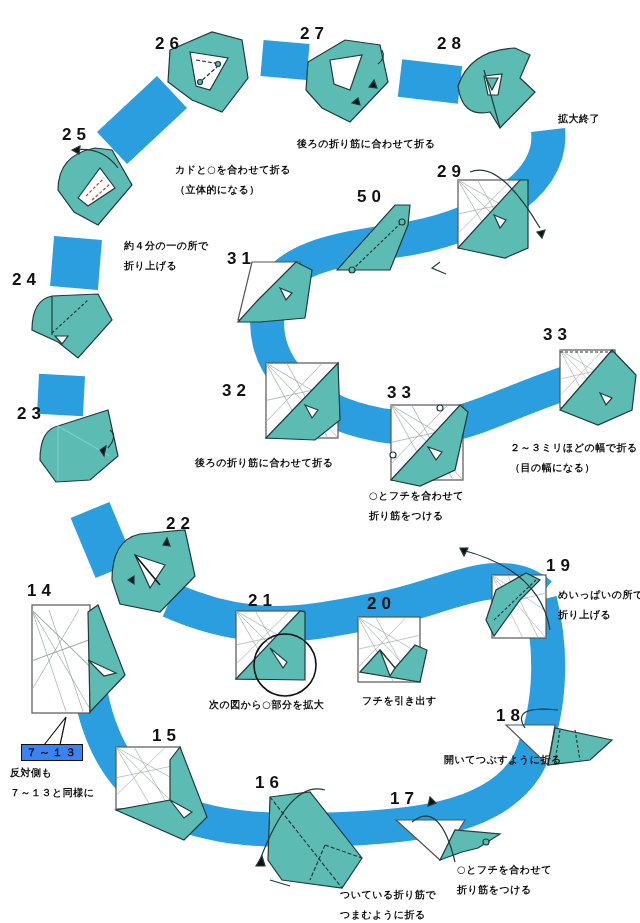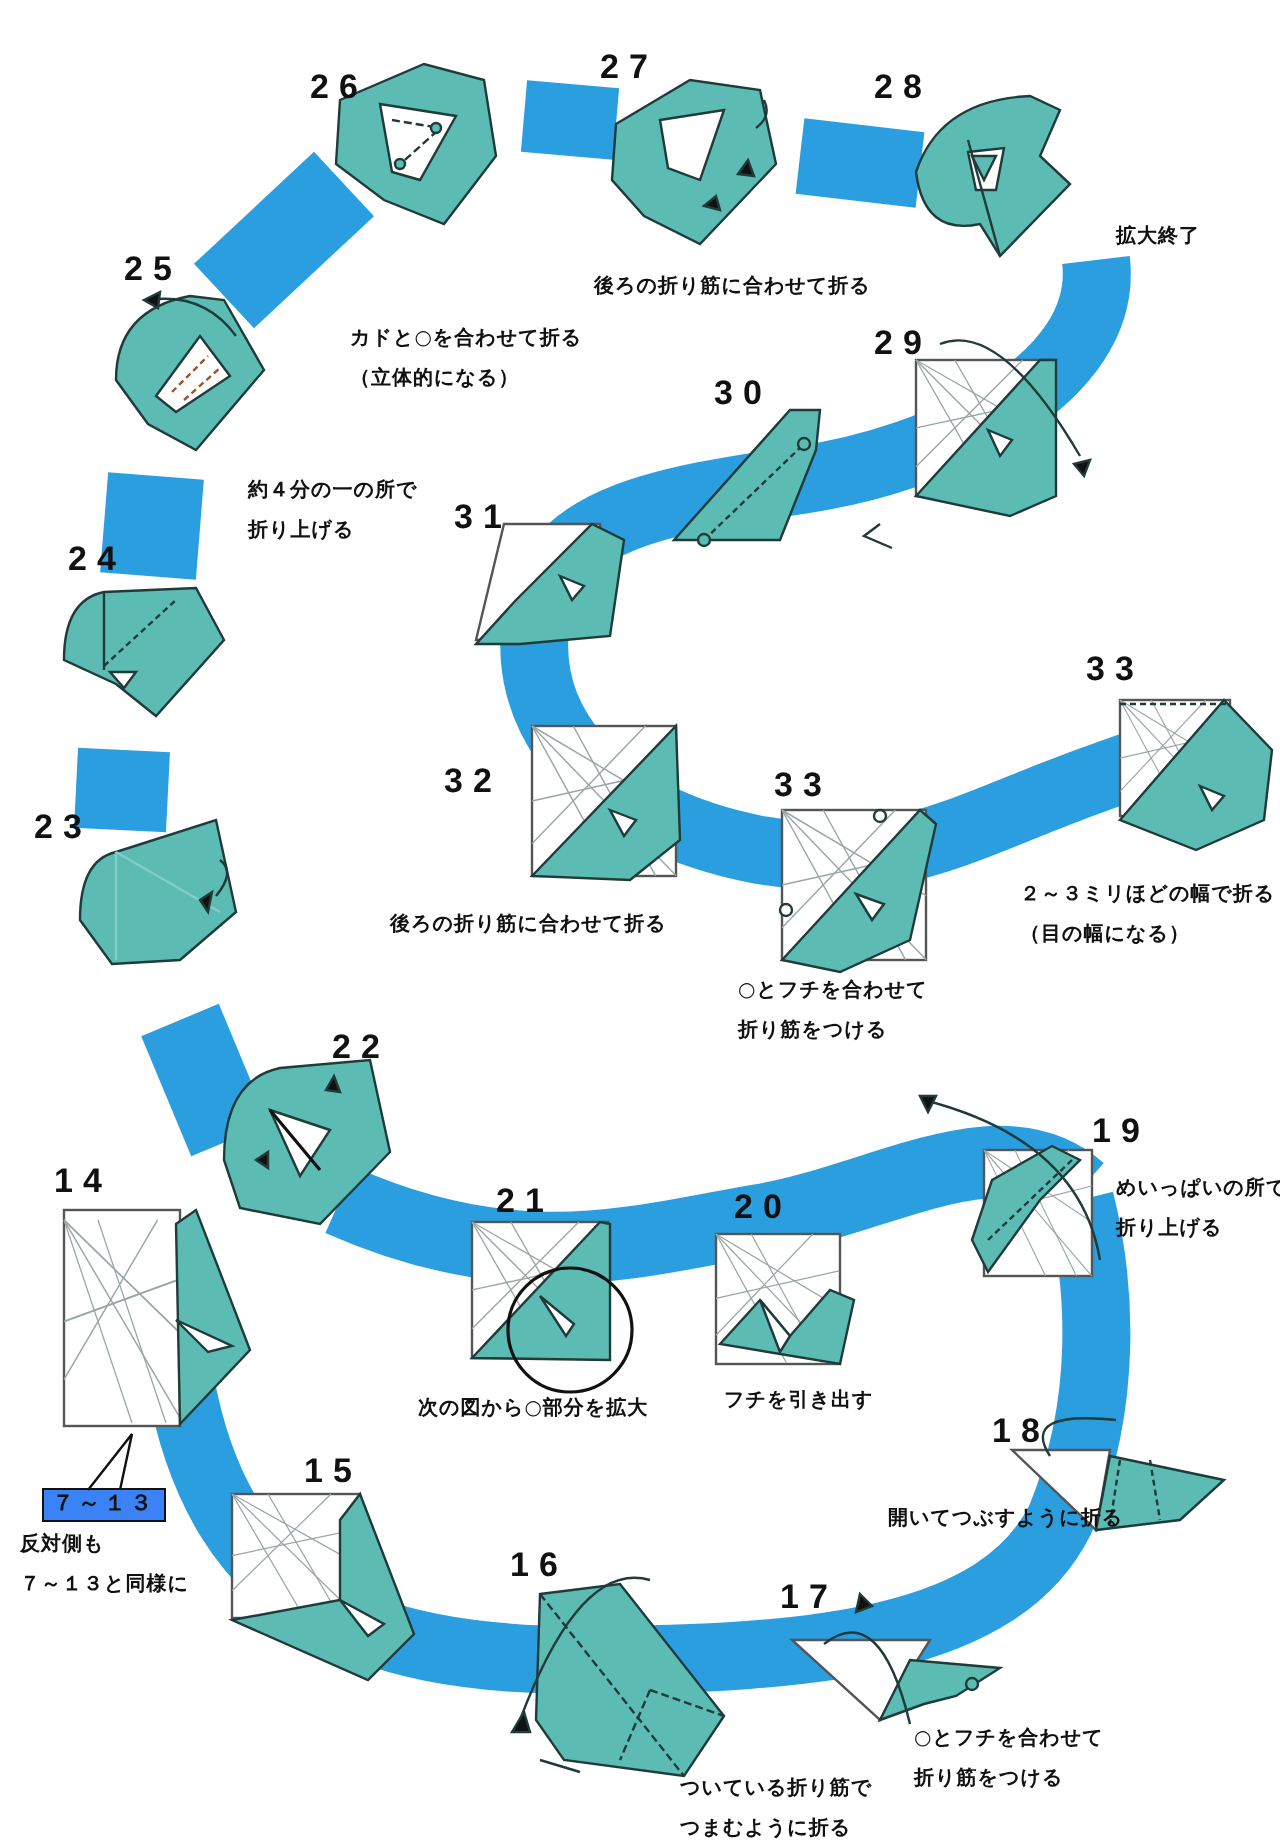--- a/index.html
+++ b/index.html
@@ -216,23 +216,23 @@
     <polygon points="600,393 612,398 606,405" fill="#ffffff"></polygon>
     <line x1="560" y1="352" x2="615" y2="352" stroke-dasharray="3,2"></line>
   </g>
 </svg>
 
 <div class="num" style="left:155px;top:35px;">26</div>
 <div class="num" style="left:300px;top:25px;">27</div>
 <div class="num" style="left:437px;top:35px;">28</div>
 <div class="num" style="left:62px;top:126px;">25</div>
 <div class="num" style="left:437px;top:163px;text-align:center;">29</div>
-<div class="num" style="left:357px;top:188px;">30</div>
+<div class="num" style="left:357px;top:188px;">50</div>
 <div class="num" style="left:227px;top:250px;">31</div>
-<div class="num" style="left:34px;top:271px;text-align:center;">24</div>
+<div class="num" style="left:12px;top:271px;text-align:center;">24</div>
 <div class="num" style="left:543px;top:326px;">33</div>
 <div class="num" style="left:222px;top:382px;">32</div>
 <div class="num" style="left:387px;top:384px;">33</div>
 <div class="num" style="left:17px;top:405px;">23</div>
 <div class="num" style="left:166px;top:515px;text-align:center;">22</div>
 <div class="num" style="left:546px;top:557px;">19</div>
 <div class="num" style="left:27px;top:582px;">14</div>
 <div class="num" style="left:248px;top:592px;text-align:right;">21</div>
 <div class="num" style="left:367px;top:595px;">20</div>
 <div class="num" style="left:496px;top:707px;">18</div>

